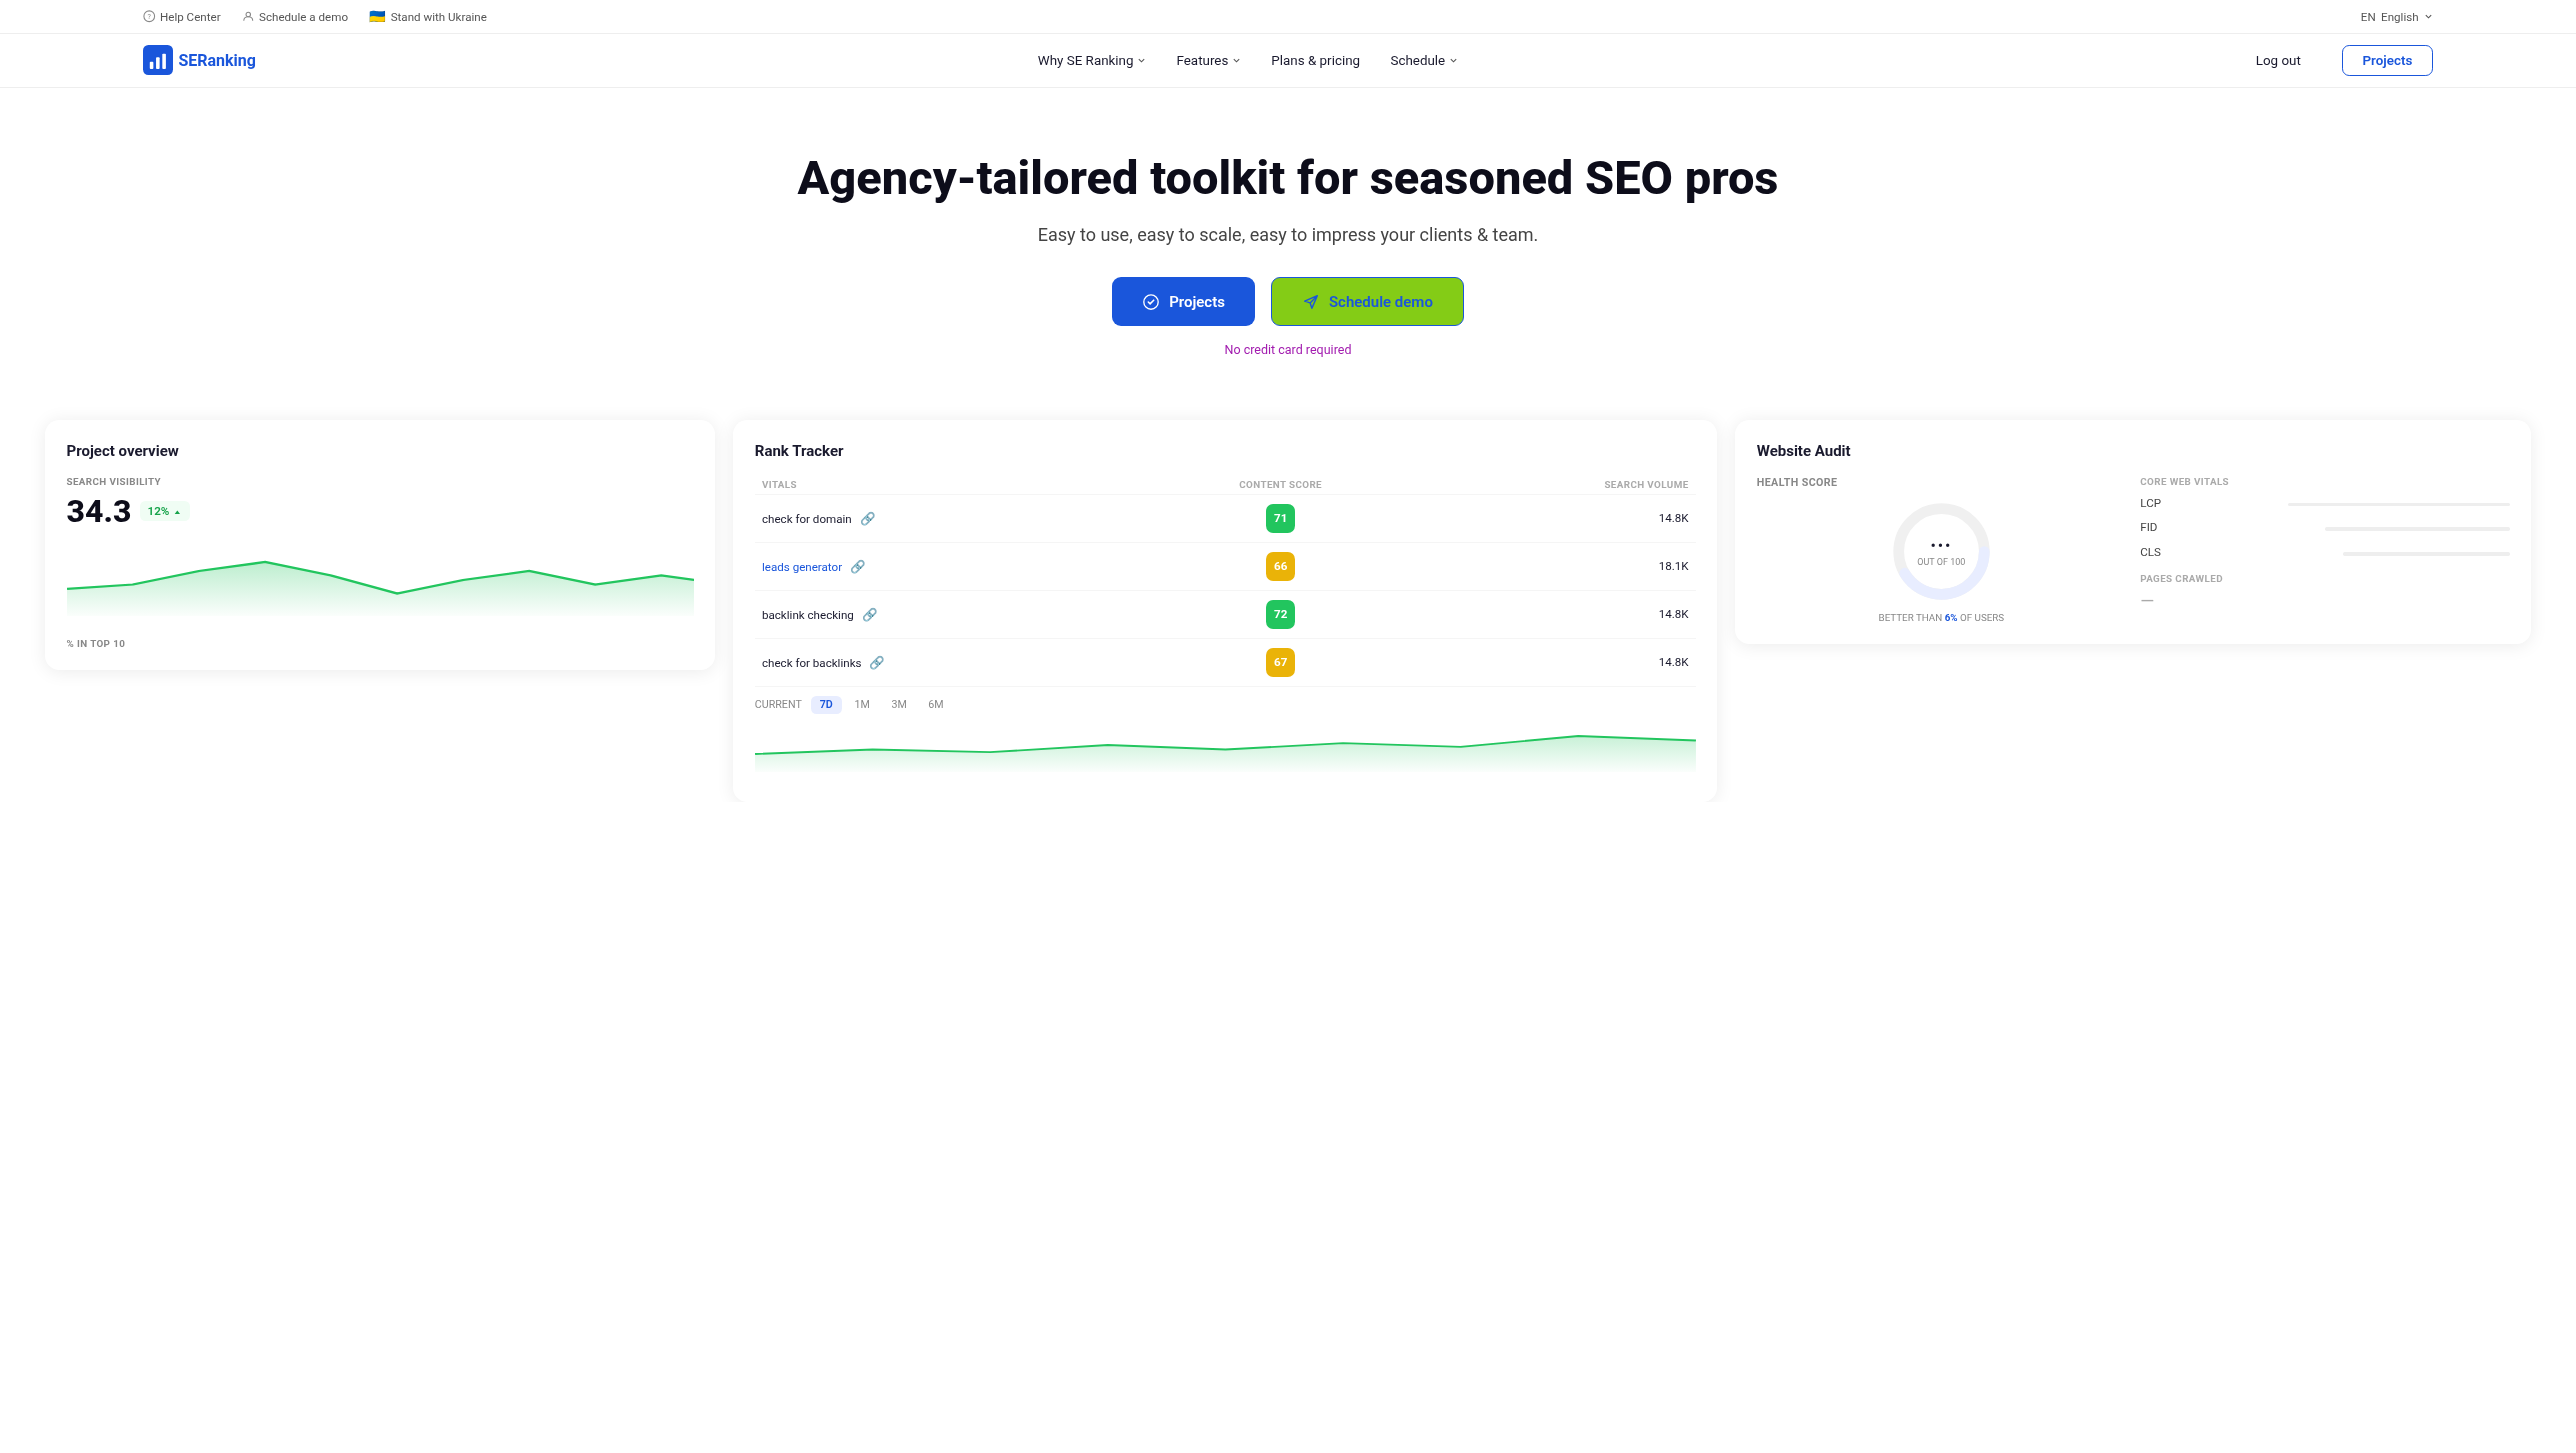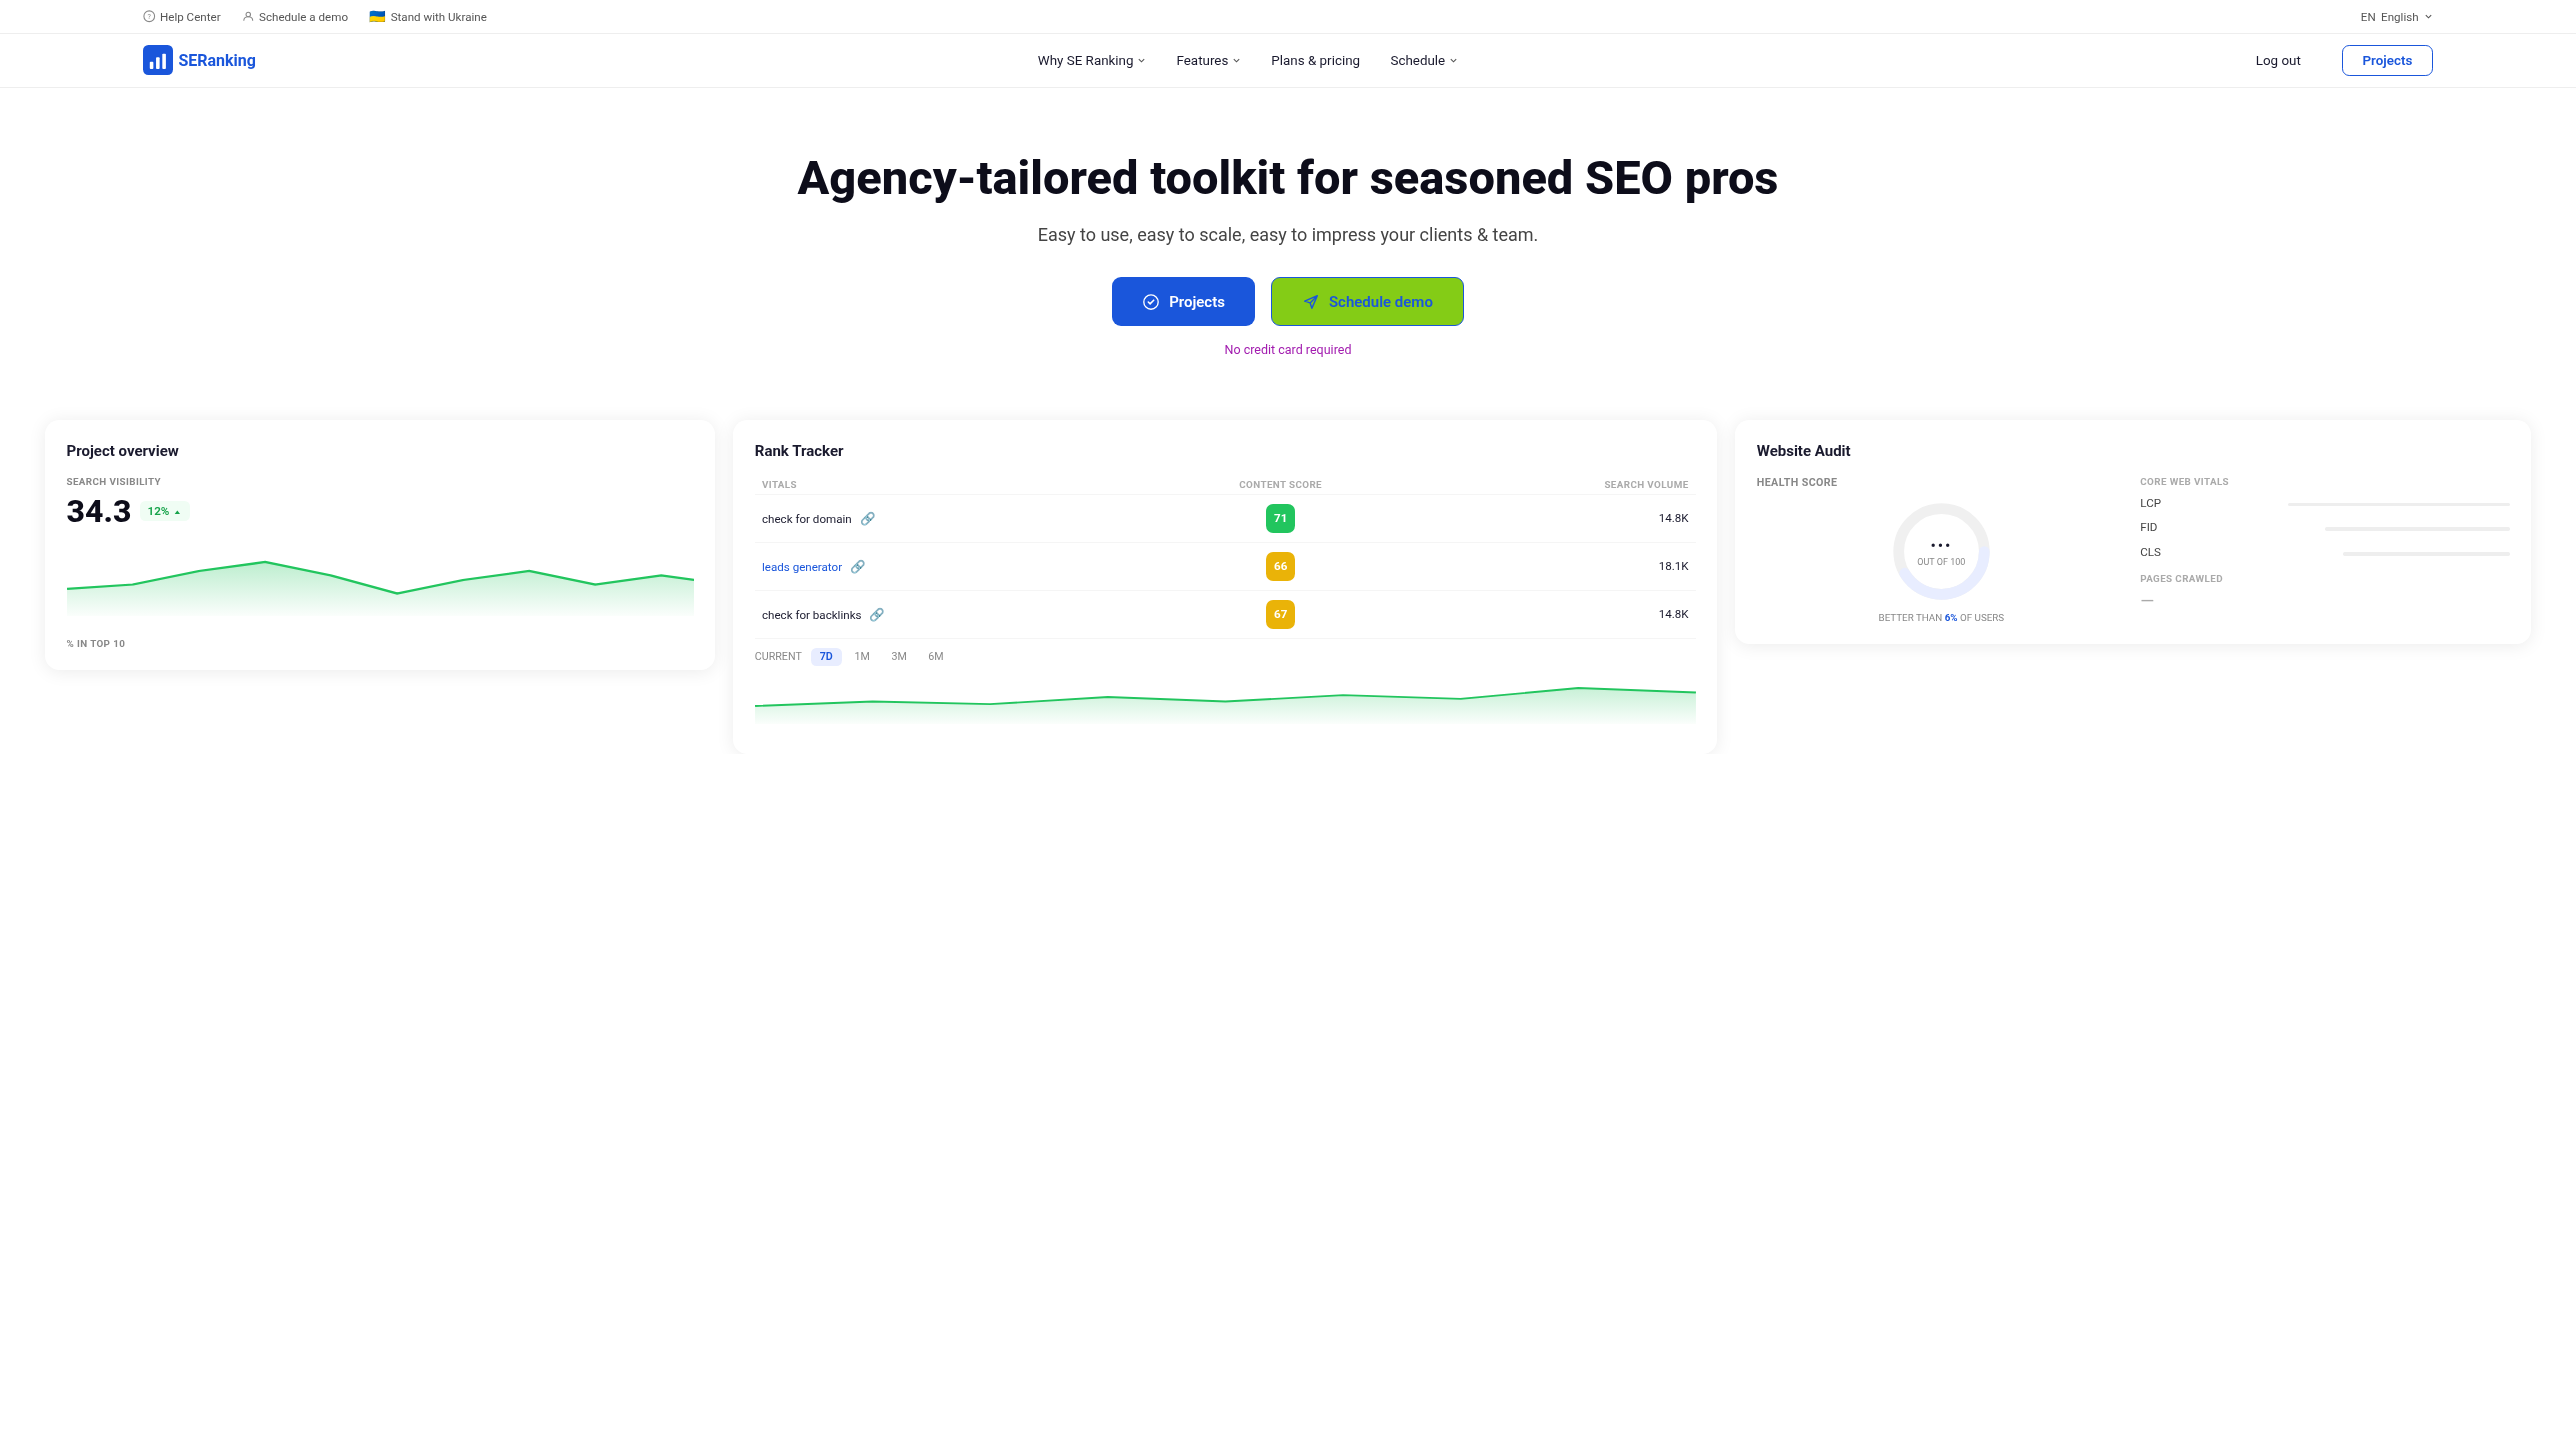--- a/index.html
+++ b/index.html
@@ -295,20 +295,30 @@
     </tr>
           <tr>
       <td>
         <span class="kw-link">leads generator</span>
         <span class="link-icon">🔗</span>
       </td>
       <td style="text-align:center">
         <span class="score-badge score-yellow">66</span>
       </td>
       <td>18.1K</td>
+    </tr>
+          <tr>
+      <td>
+        <span class="">backlink checking</span>
+        <span class="link-icon">🔗</span>
+      </td>
+      <td style="text-align:center">
+        <span class="score-badge score-green">72</span>
+      </td>
+      <td>14.8K</td>
     </tr>
           <tr>
       <td>
         <span class="">check for backlinks</span>
         <span class="link-icon">🔗</span>
       </td>
       <td style="text-align:center">
         <span class="score-badge score-yellow">67</span>
       </td>
       <td>14.8K</td>

